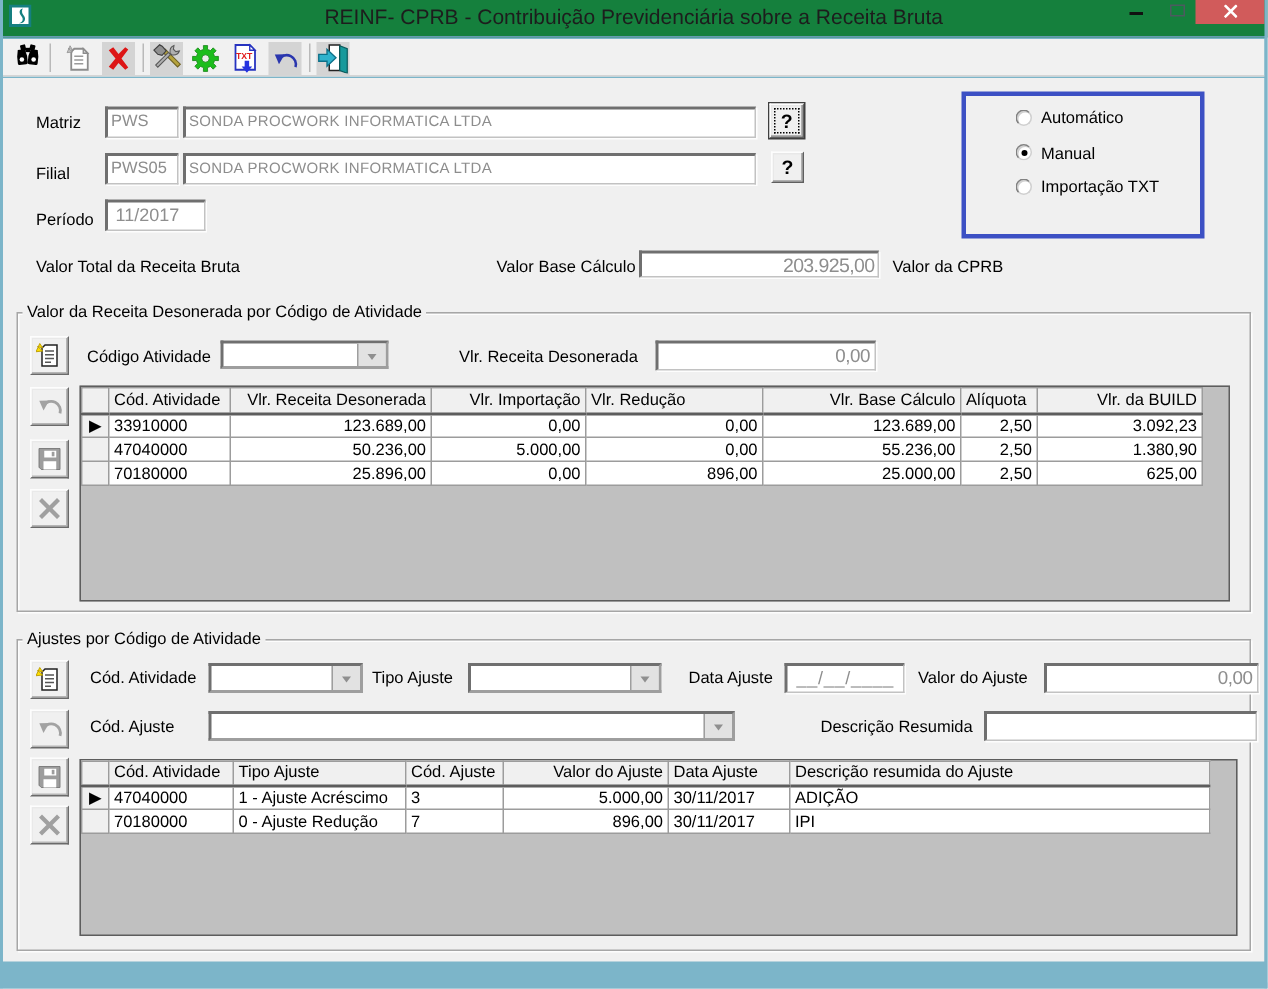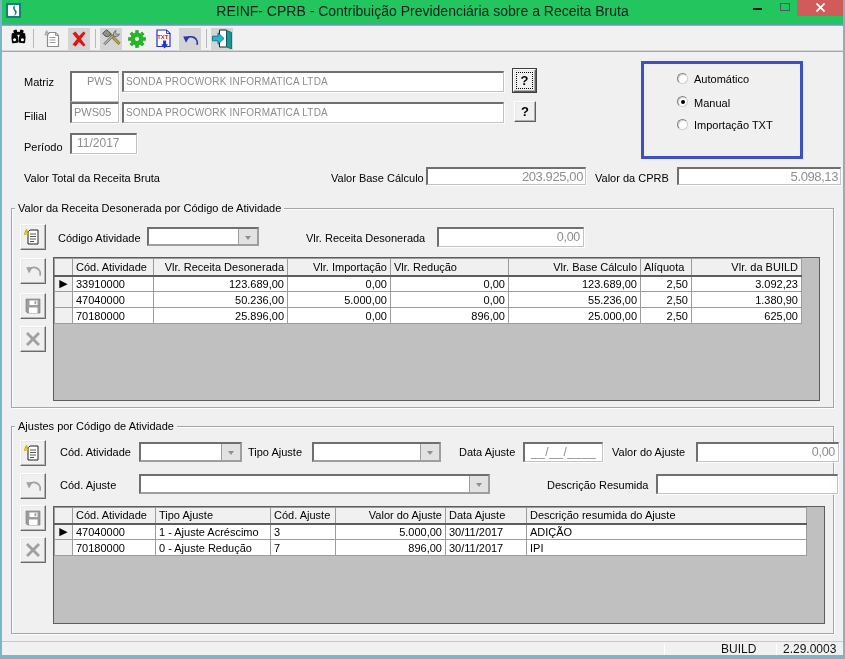--- a/index.html
+++ b/index.html
@@ -1,21 +1,21 @@
 <!DOCTYPE html>
 <html><head>
 <meta charset="utf-8">
 <style>
 * { margin:0; padding:0; box-sizing:border-box; }
 html,body { width:845px; height:659px; overflow:hidden; }
 body { font-family:"Liberation Sans", sans-serif; background:#7cb5c9; position:relative; }
 .abs { position:absolute; }
 #win { position:absolute; left:0; top:0; width:845px; height:659px; }
 
-#titlebar { position:absolute; left:0; top:0; width:845px; height:25px; background:#22c55e; border-bottom:1px solid #649cb1; }
+#titlebar { position:absolute; left:0; top:0; width:845px; height:25px; background:#15803d; border-bottom:1px solid #649cb1; }
 #title { position:absolute; left:0; top:3px; width:845px; text-align:center; font-size:14px; color:#1d1d1d; }
 #appicon { position:absolute; left:6px; top:3px; width:15px; height:15px; }
 #btnmin { position:absolute; left:753px; top:8px; width:9px; height:2px; background:#111; }
 #btnmax { position:absolute; left:780px; top:3px; width:10px; height:8px; border:1px solid #4d5a60; }
 #btnclose { position:absolute; left:797px; top:0; width:46px; height:16px; background:#d15b5b; color:#fff; text-align:center; font-size:11px; line-height:15px; font-weight:bold; }
 
 #toolbar { position:absolute; left:2px; top:26px; width:841px; height:25px; background:#f1f1f1; border-bottom:1px solid #d5d5d5; }
 .tsep { position:absolute; top:3px; width:1px; height:19px; background:#b9b9b9; }
 .tico { position:absolute; top:2px; width:22px; height:22px; background:#d4d4d4; }
 .tico svg, .gbtn svg { position:absolute; left:50%; top:50%; transform:translate(-50%,-50%); }
@@ -121,21 +121,21 @@
       <svg width="21" height="20" viewBox="0 0 21 20">
         <path d="M8 1 L15 1 L15 18 L8 18 Z" fill="#fff" stroke="#222" stroke-width="1"></path>
         <path d="M15 1.5 L20 3.5 L20 19.8 L15 18 Z" fill="#17999b" stroke="#0b5a5c" stroke-width="0.8"></path>
         <path d="M1 7.2 h5.5 v-3.4 l6 5.7 -6 5.7 v-3.4 H1 z" fill="#2fb2cc" stroke="#0c6f88" stroke-width="0.9"></path>
       </svg>
     </div>
   </div>
   <div id="bodyarea"></div>
 
   <div class="lbl" style="left:24px;top:76px">Matriz</div>
-  <div class="fld" style="left:70px;top:71px;width:49px;height:31px;line-height:17px;padding-left:15px">PWS</div>
+  <div class="fld" style="left:70px;top:71px;width:49px;height:21px;line-height:17px;padding-left:2px">PWS</div>
   <div class="fld" style="left:122px;top:71px;width:382px;height:21px;line-height:17px;padding-left:2px;font-size:10px;letter-spacing:0.2px">SONDA PROCWORK INFORMATICA LTDA</div>
   <div class="qbtn" style="left:513px;top:69px;width:23px;height:23px;line-height:21px;box-shadow:inset -1px -1px 0 #b0b0b0, inset 1px 1px 0 #e8e8e8, 0 0 0 1px #3f3f3f">
       <span style="position:absolute;left:3px;top:3px;width:15px;height:15px;outline:1px dotted #000;line-height:15px;text-align:center">?</span>
     </div>
   <div class="lbl" style="left:24px;top:110px">Filial</div>
   <div class="fld" style="left:70px;top:102px;width:49px;height:21px;line-height:17px;padding-left:2px">PWS05</div>
   <div class="fld" style="left:122px;top:102px;width:382px;height:21px;line-height:17px;padding-left:2px;font-size:10px;letter-spacing:0.2px">SONDA PROCWORK INFORMATICA LTDA</div>
   <div class="qbtn" style="left:514px;top:101px">?</div>
   <div class="lbl" style="left:24px;top:141px">Período</div>
   <div class="fld" style="left:70px;top:133px;width:67px;height:21px;line-height:17px;padding-left:5px;font-size:12px;color:#8e8e8e">11/2017</div>
@@ -145,21 +145,20 @@
   <div class="lbl" style="left:694px;top:73px">Automático</div>
   <div class="radio sel" style="left:677px;top:96px"></div>
   <div class="lbl" style="left:694px;top:97px">Manual</div>
   <div class="radio" style="left:677px;top:119px"></div>
   <div class="lbl" style="left:694px;top:119px">Importação TXT</div>
 
   <div class="lbl" style="left:24px;top:172px">Valor Total da Receita Bruta</div>
   <div class="lbl" style="left:331px;top:172px">Valor Base Cálculo</div>
   <div class="fld num" style="left:426px;top:167px;width:160px;height:18px;line-height:15px;padding-right:2px;font-size:13px;letter-spacing:-0.4px;color:#8e8e8e">203.925,00</div>
   <div class="lbl" style="left:595px;top:172px">Valor da CPRB</div>
-  <div class="fld num" style="left:677px;top:167px;width:164px;height:18px;line-height:15px;padding-right:2px;font-size:13px;letter-spacing:-0.4px;color:#8e8e8e">5.098,13</div>
 
   <div class="gbox" style="left:11px;top:208px;width:823px;height:200px">
     <div class="gboxlbl">Valor da Receita Desonerada por Código de Atividade</div>
   </div>
   <div class="gbtn" style="top:224px">
     <svg width="18" height="18" viewBox="0 0 18 18">
       <path d="M6 2 L14 2 L14 16 L4 16 L4 4 Z" fill="#fff" stroke="#222" stroke-width="1"></path>
       <path d="M6 6 h6 M6 8.5 h6 M6 11 h6 M6 13.5 h4" stroke="#555" stroke-width="1"></path>
       <path d="M2.5 1 l2 3 -3.5 -1 3.5 3 -4.5 0.5 z" fill="#ffe000" stroke="#b89a00" stroke-width="0.6"></path>
     </svg>
@@ -312,22 +311,16 @@
         <td>0 - Ajuste Redução</td>
         <td>7</td>
         <td class="r">896,00</td>
         <td>30/11/2017</td>
         <td>IPI</td>
       </tr>
     </tbody>
       </table>
   </div>
 
-  <div id="statusbar">
-    <div class="ssep" style="left:662px"></div>
-    <div class="abs" style="left:719px;top:0;font-size:12px">BUILD</div>
-    <div class="ssep" style="left:774px"></div>
-    <div class="abs" style="left:781px;top:0;font-size:12px">2.29.0003</div>
-  </div>
   <div id="bottomteal"></div>
   <div class="abs" style="left:0;top:0;width:2px;height:659px;background:#7cb5c9"></div>
   <div class="abs" style="left:843px;top:0;width:2px;height:659px;background:#7cb5c9"></div>
 </div>
 
 </body></html>

